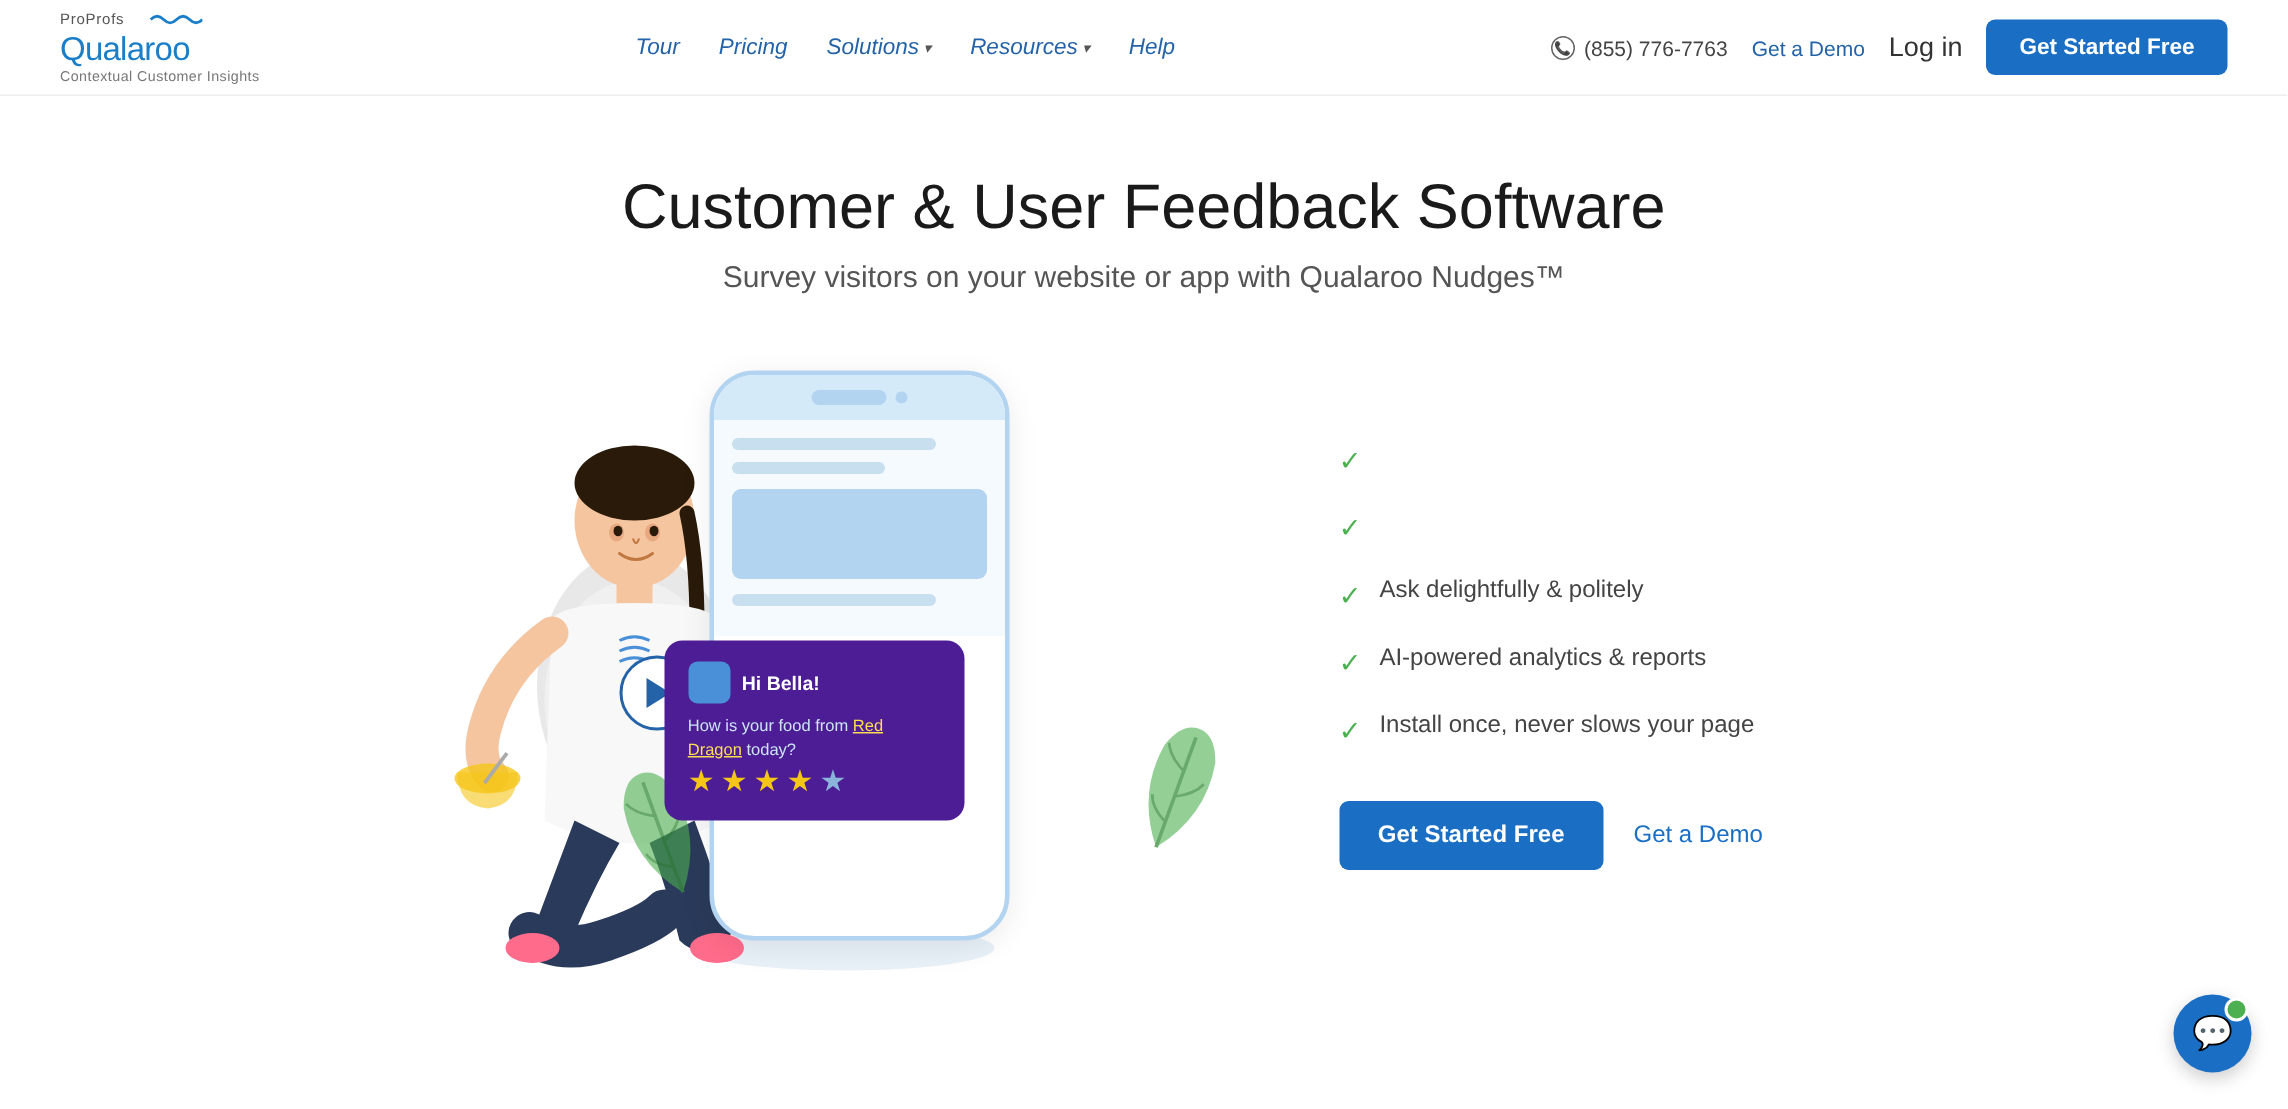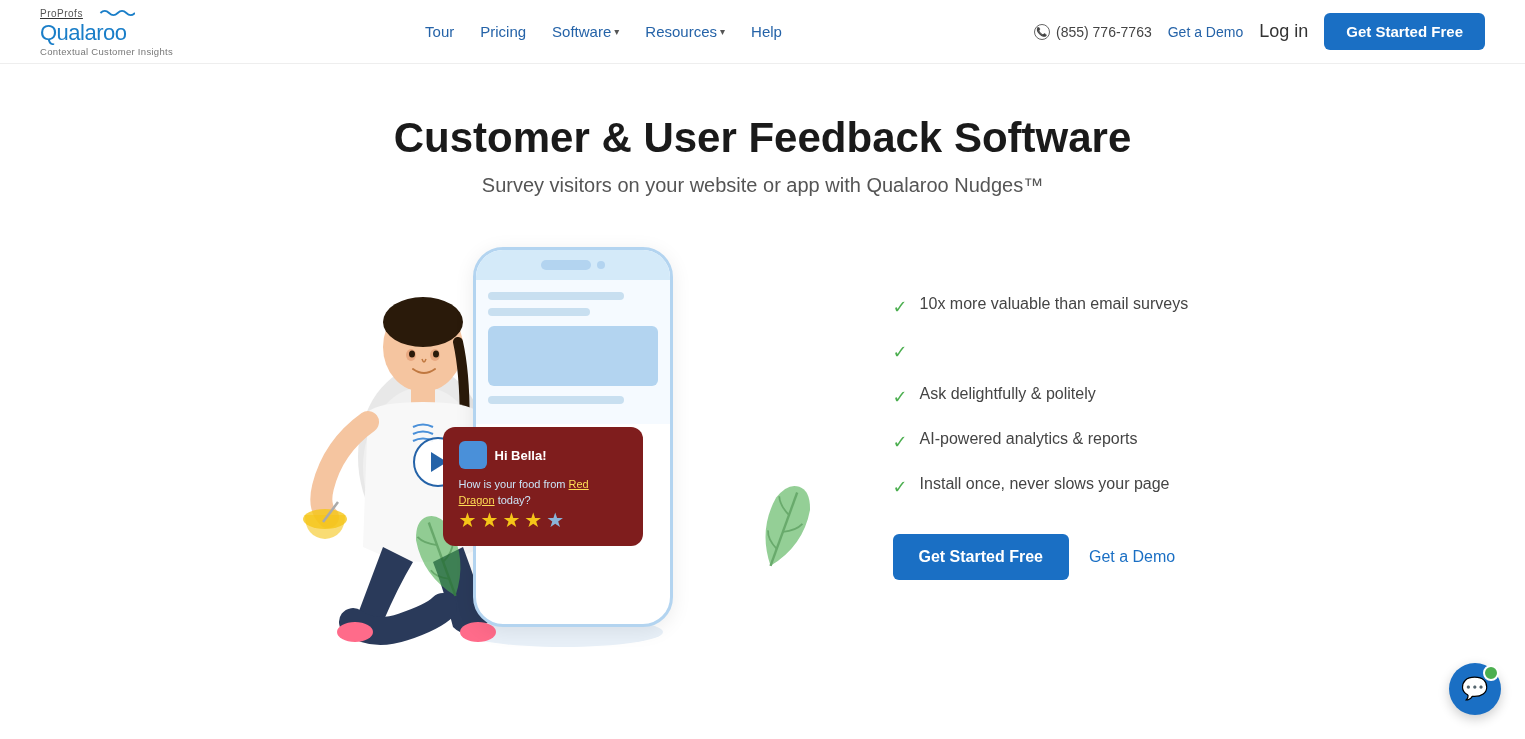--- a/index.html
+++ b/index.html
@@ -20,21 +20,20 @@
     }
     .logo-area {
       display: flex;
       flex-direction: column;
       align-items: flex-start;
     }
     .logo-brand {
       display: flex;
       align-items: center;
       gap: 16px;
-      text-decoration: underline;
     }
     .logo-proprofs {
       font-size: 10px;
       color: #555;
       letter-spacing: 0.5px;
     }
     .logo-name {
       font-size: 22px;
       font-weight: 400;
       color: #1a7ec8;
@@ -58,20 +57,21 @@
     .nav-link {
       font-size: 15px;
       color: #2563a8;
       text-decoration: none;
       padding: 6px 10px;
       border-radius: 4px;
       display: flex;
       align-items: center;
       gap: 3px;
       cursor: pointer;
+      font-style: italic;
     }
     .chevron {
       font-size: 10px;
       color: #555;
     }
 
     .header-right {
       display: flex;
       align-items: center;
       gap: 16px;
@@ -119,21 +119,21 @@
 
     
     .hero {
       display: flex;
       flex-direction: column;
       align-items: center;
       padding: 50px 60px 30px;
     }
     .hero-title {
       font-size: 42px;
-      font-weight: 700;
+      font-weight: 400;
       color: #1a1a1a;
       text-align: center;
       line-height: 1.15;
     }
     .hero-subtitle {
       font-size: 20px;
       color: #555;
       text-align: left;
       margin-top: 12px;
     }
@@ -208,21 +208,21 @@
       border-radius: 6px;
       margin: 10px 0;
     }
 
     
     .survey-nudge {
       position: absolute;
       left: 130px;
       top: 200px;
       width: 200px;
-      background: #7f1d1d;
+      background: #4c1d95;
       border-radius: 12px;
       padding: 14px 16px;
       color: #fff;
       z-index: 10;
     }
     .nudge-header {
       display: flex;
       align-items: center;
       gap: 8px;
       margin-bottom: 8px;
@@ -448,21 +448,21 @@
     <div style="display:flex;align-items:center;gap:6px">
       <span class="logo-name">Qualaroo</span>
     </div>
     <span class="logo-tagline">Contextual Customer Insights</span>
   </div>
 
   <nav>
     <a class="nav-link">Tour</a>
     <a class="nav-link">Pricing</a>
     <a class="nav-link">
-      <span>Software</span>
+      <span>Solutions</span>
       <span class="chevron">▾</span>
     </a>
     <a class="nav-link">
       <span>Resources</span>
       <span class="chevron">▾</span>
     </a>
     <a class="nav-link">Help</a>
   </nav>
 
   <div class="header-right">
@@ -593,21 +593,20 @@
           <path d="M25 45 Q35 40 38 33" stroke="#388e3c" stroke-width="1.5" fill="none"></path>
           <path d="M25 60 Q15 55 13 48" stroke="#388e3c" stroke-width="1.5" fill="none"></path>
         </svg>
       </div>
     </div>
 
     <div class="hero-right">
       <div class="feature-list">
         <div class="feature-item">
           <span class="check-icon">✓</span>
-          <span class="feature-text">10x more valuable than email surveys</span>
         </div>
         <div class="feature-item">
           <span class="check-icon">✓</span>
         </div>
         <div class="feature-item">
           <span class="check-icon">✓</span>
           <span class="feature-text">Ask delightfully &amp; politely</span>
         </div>
         <div class="feature-item">
           <span class="check-icon">✓</span>

